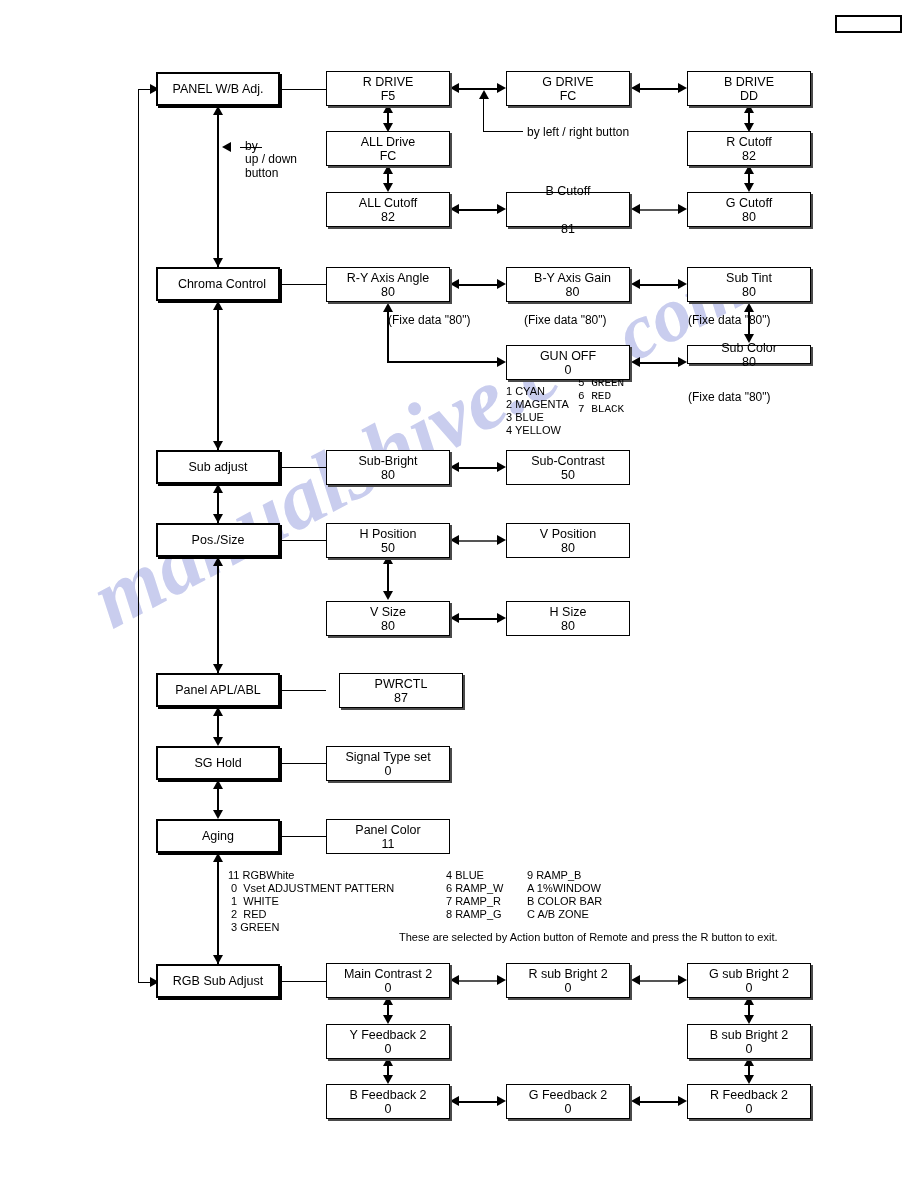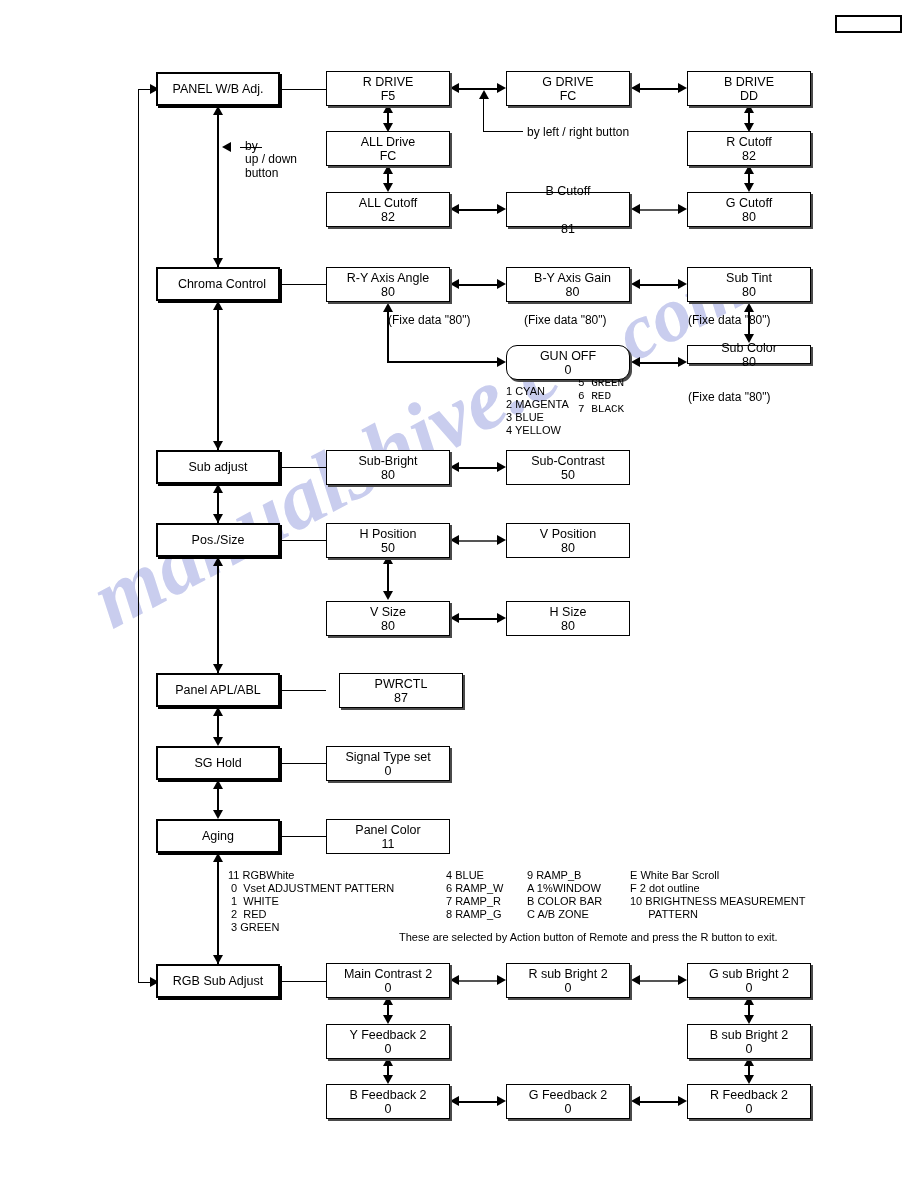--- a/index.html
+++ b/index.html
@@ -212,21 +212,21 @@
   <div class="ar ar-r" style="left:497px;top:279px;"></div>
   <div class="ln lnh2" style="left:640px;top:284px;width:38px;"></div>
   <div class="ar ar-l" style="left:631px;top:279px;"></div>
   <div class="ar ar-r" style="left:678px;top:279px;"></div>
 
   <div class="tx" style="left:388px;top:313px;">(Fixe data "80")</div>
   <div class="tx" style="left:524px;top:313px;">(Fixe data "80")</div>
   <div class="tx" style="left:688px;top:313px;">(Fixe data "80")</div>
   <div class="tx" style="left:688px;top:390px;">(Fixe data "80")</div>
 
-  <div class="bx sh" style="left:506px;top:345px;width:124px;height:35px;border-radius:11px;">
+  <div class="bx sh" style="left:506px;top:345px;width:124px;height:35px;">
     <span class="l1">GUN OFF</span>
     <span class="l2">0</span>
   </div>
   <div class="bx sh" style="left:687px;top:345px;width:124px;height:19px;">
     <span class="l1">Sub Color</span>
     <span class="l2">80</span>
   </div>
 
   <div class="ln lnv2" style="left:387px;top:311px;height:52px;"></div>
   <div class="ln lnh2" style="left:387px;top:361px;width:110px;"></div>
@@ -347,24 +347,20 @@
  2  RED
  3 GREEN</div>
   <div class="tx sm" style="left:446px;top:869px;">4 BLUE
 6 RAMP_W
 7 RAMP_R
 8 RAMP_G</div>
   <div class="tx sm" style="left:527px;top:869px;">9 RAMP_B
 A 1%WINDOW
 B COLOR BAR
 C A/B ZONE</div>
-  <div class="tx sm" style="left:630px;top:869px;">E White Bar Scroll
-F 2 dot outline
-10 BRIGHTNESS MEASUREMENT
-      PATTERN</div>
   <div class="tx sm" style="left:399px;top:931px;">These are selected by Action button of Remote and press the R button to exit.</div>
 
   <div class="ar ar-d" style="left:213px;top:955px;"></div>
   <div class="bx hv" style="left:156px;top:964px;width:124px;height:34px;">
     <span class="l1">RGB Sub Adjust</span>
   </div>
   <div class="ln lnh" style="left:280px;top:981px;width:46px;"></div>
 
   <div class="bx sh" style="left:326px;top:963px;width:124px;height:35px;">
     <span class="l1">Main Contrast 2</span>

